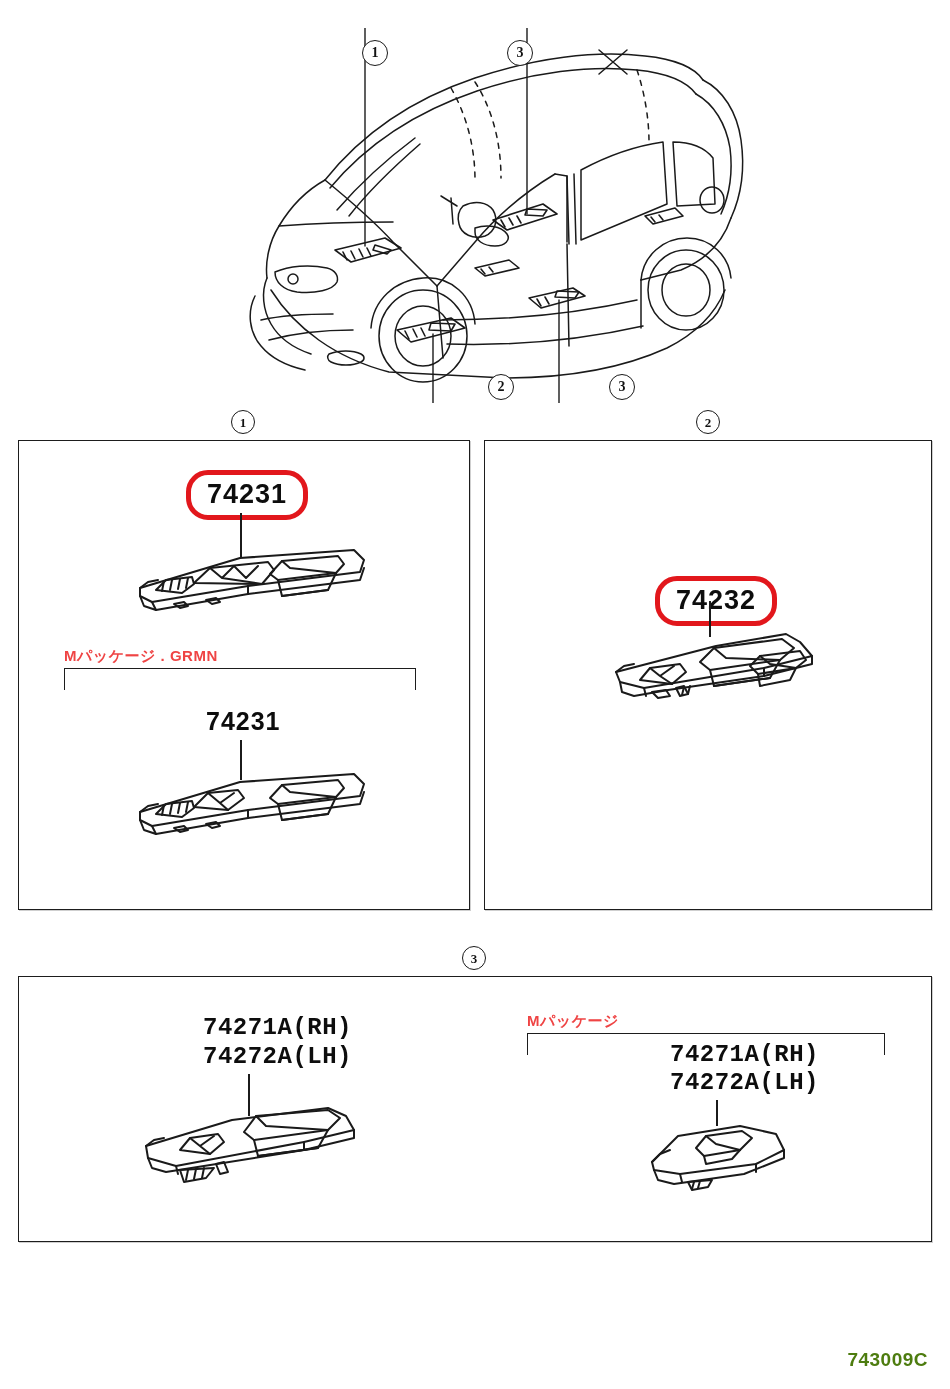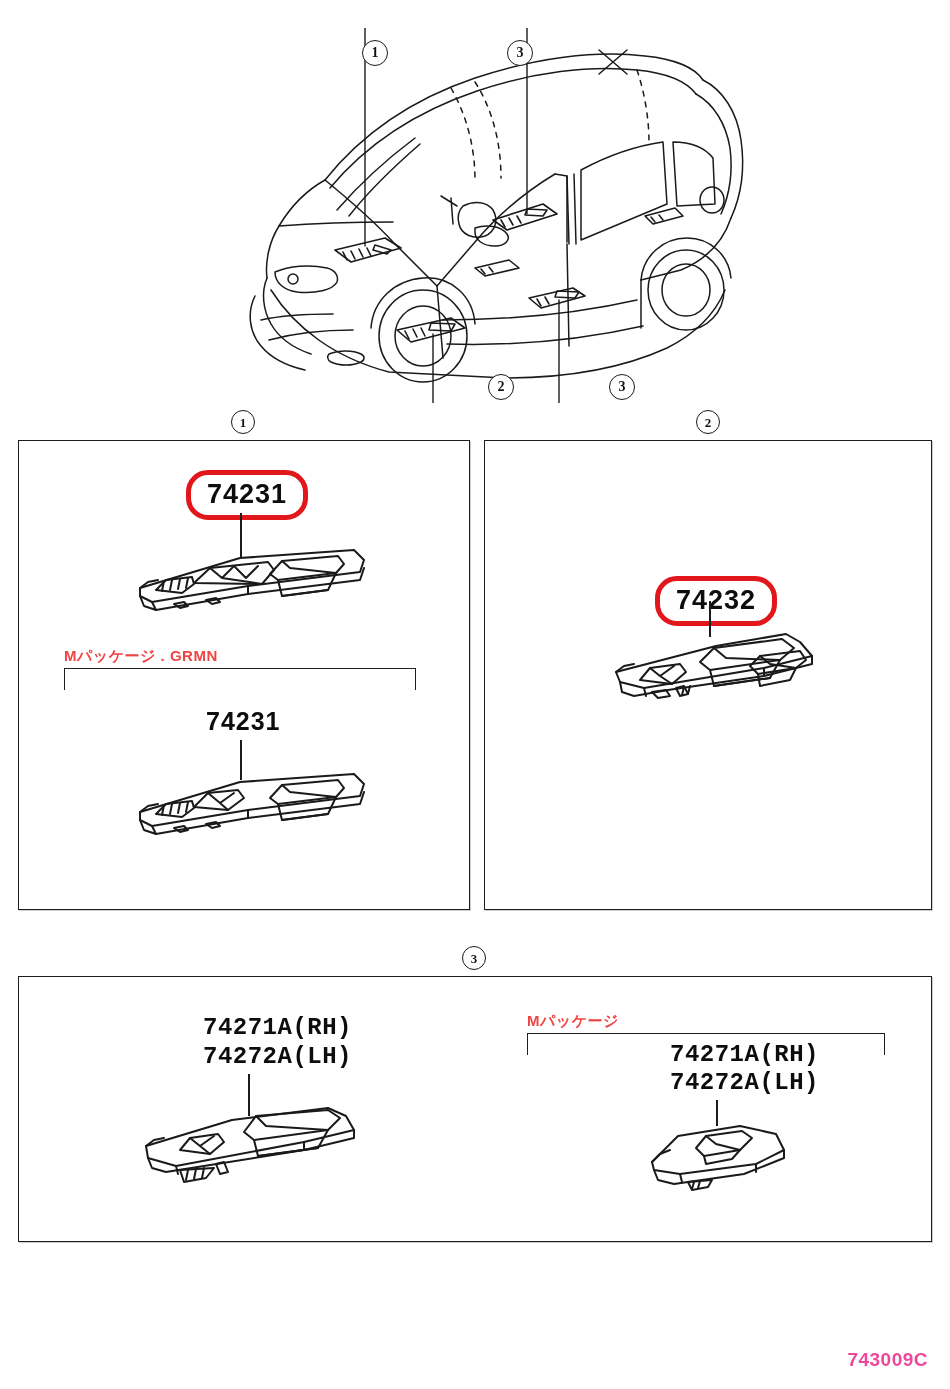--- a/index.html
+++ b/index.html
@@ -105,21 +105,21 @@
 
   
   .part-draw{position:absolute;}
   .part-draw svg{display:block;width:100%;height:100%;}
 
   
   #ref-code{
     position:absolute;right:22px;bottom:18px;
     font-family:"Liberation Sans", sans-serif;
     font-weight:700;font-size:19px;letter-spacing:0.5px;
-    color:#ec4899;
+    color:#4d7c0f;
     margin-top:43px;
   }
 </style>
 </head>
 <body>
 
 <div id="car-illustration">
   <svg viewBox="0 0 590 375" xmlns="http://www.w3.org/2000/svg" fill="none" stroke="#1a1a1a" stroke-width="1.5" stroke-linecap="round" stroke-linejoin="round">
 
     <path d="M150 152 C185 108 235 72 300 50 C360 30 420 22 470 28 C500 31 520 40 528 52"></path>

